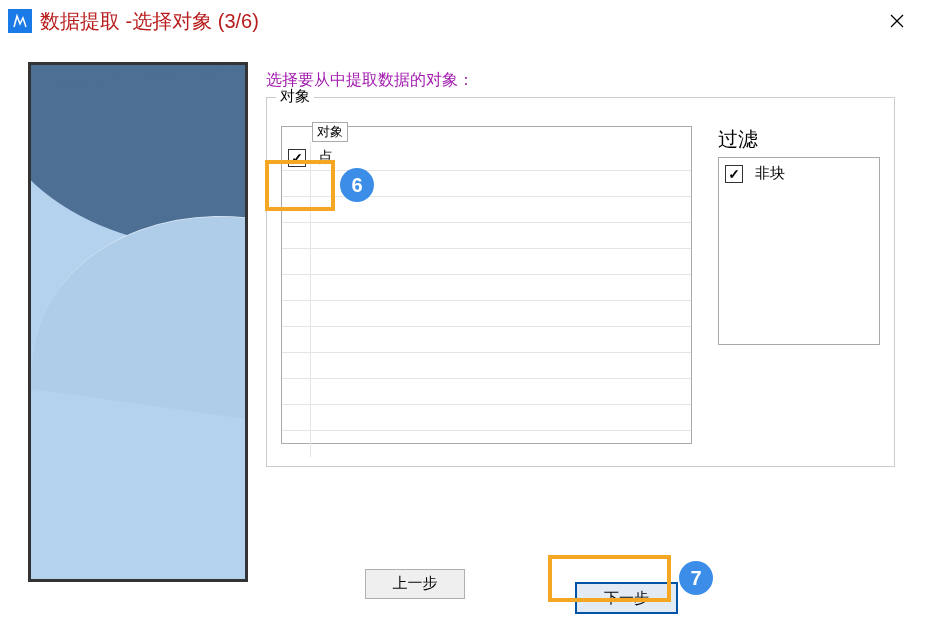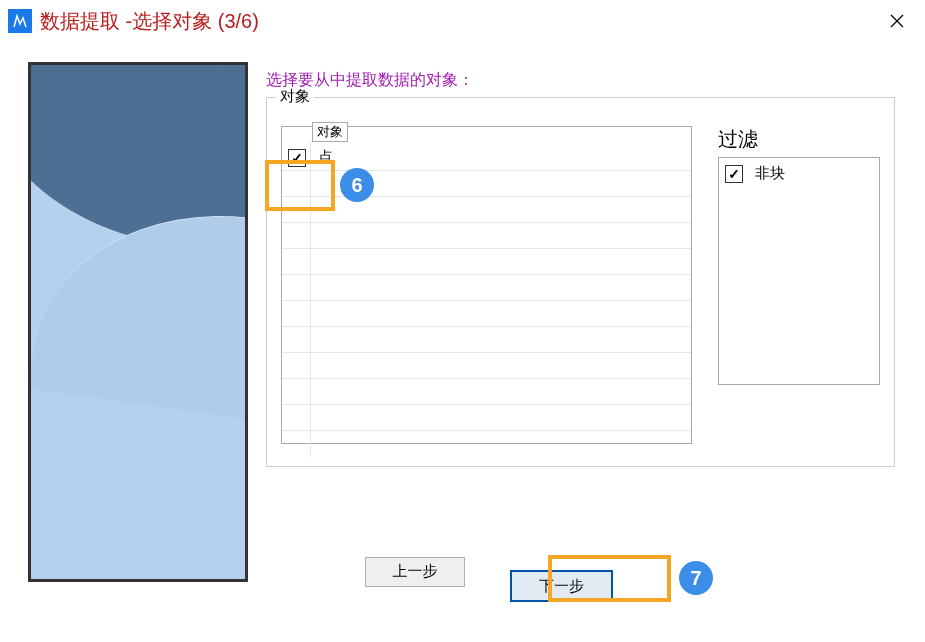--- a/index.html
+++ b/index.html
@@ -195,21 +195,21 @@
     .filter-group {
       width: 162px;
       position: relative;
     }
     .filter-label {
       font-size: 20px;
       margin-bottom: 4px;
     }
     .filter-box {
       border: 1px solid #aaa;
-      height: 228px;
+      height: 188px;
       background: #fff;
       padding: 6px;
     }
     .filter-row {
       display: flex;
       align-items: center;
     }
     .highlight-orange {
       position: absolute;
       border: 4px solid #f5a623;
@@ -246,25 +246,25 @@
     .badge-6 {
       top: 168px;
       left: 340px;
     }
     .badge-7 {
       top: 561px;
       left: 679px;
     }
     .button-row {
       position: absolute;
-      bottom: 40px;
+      bottom: 28px;
       left: 365px;
       display: flex;
       align-items: center;
-      gap: 45px;
+      gap: 110px;
     }
     .btn {
       width: 100px;
       height: 30px;
       border: 1px solid #b0b0b0;
       background: #efefef;
       font-size: 15px;
       font-family: inherit;
       cursor: pointer;
       display: flex;

